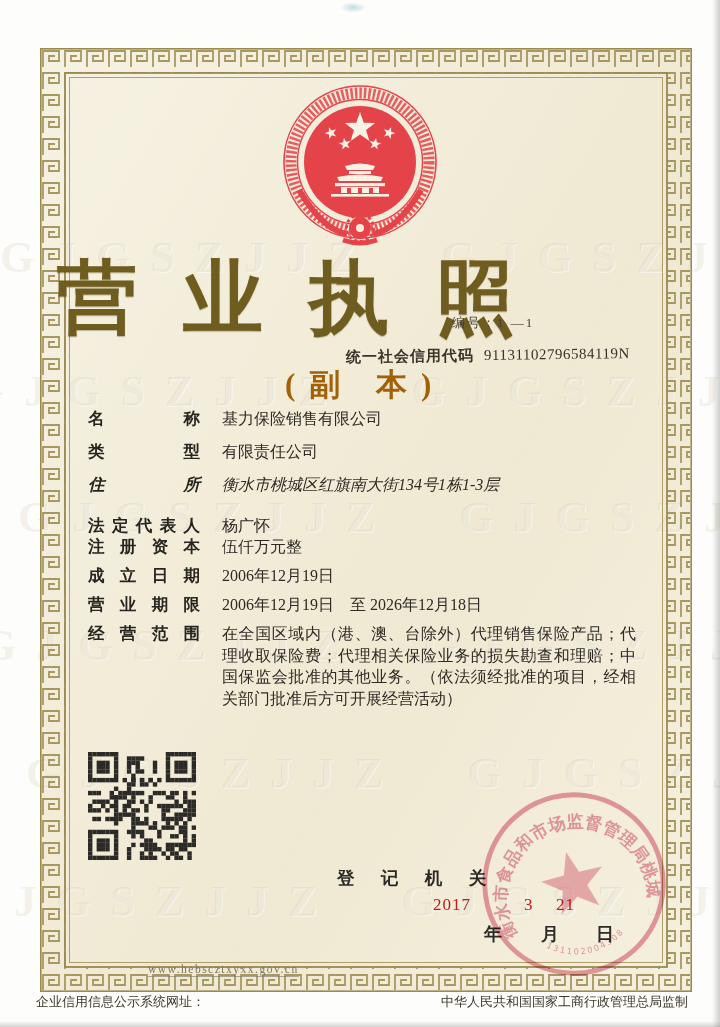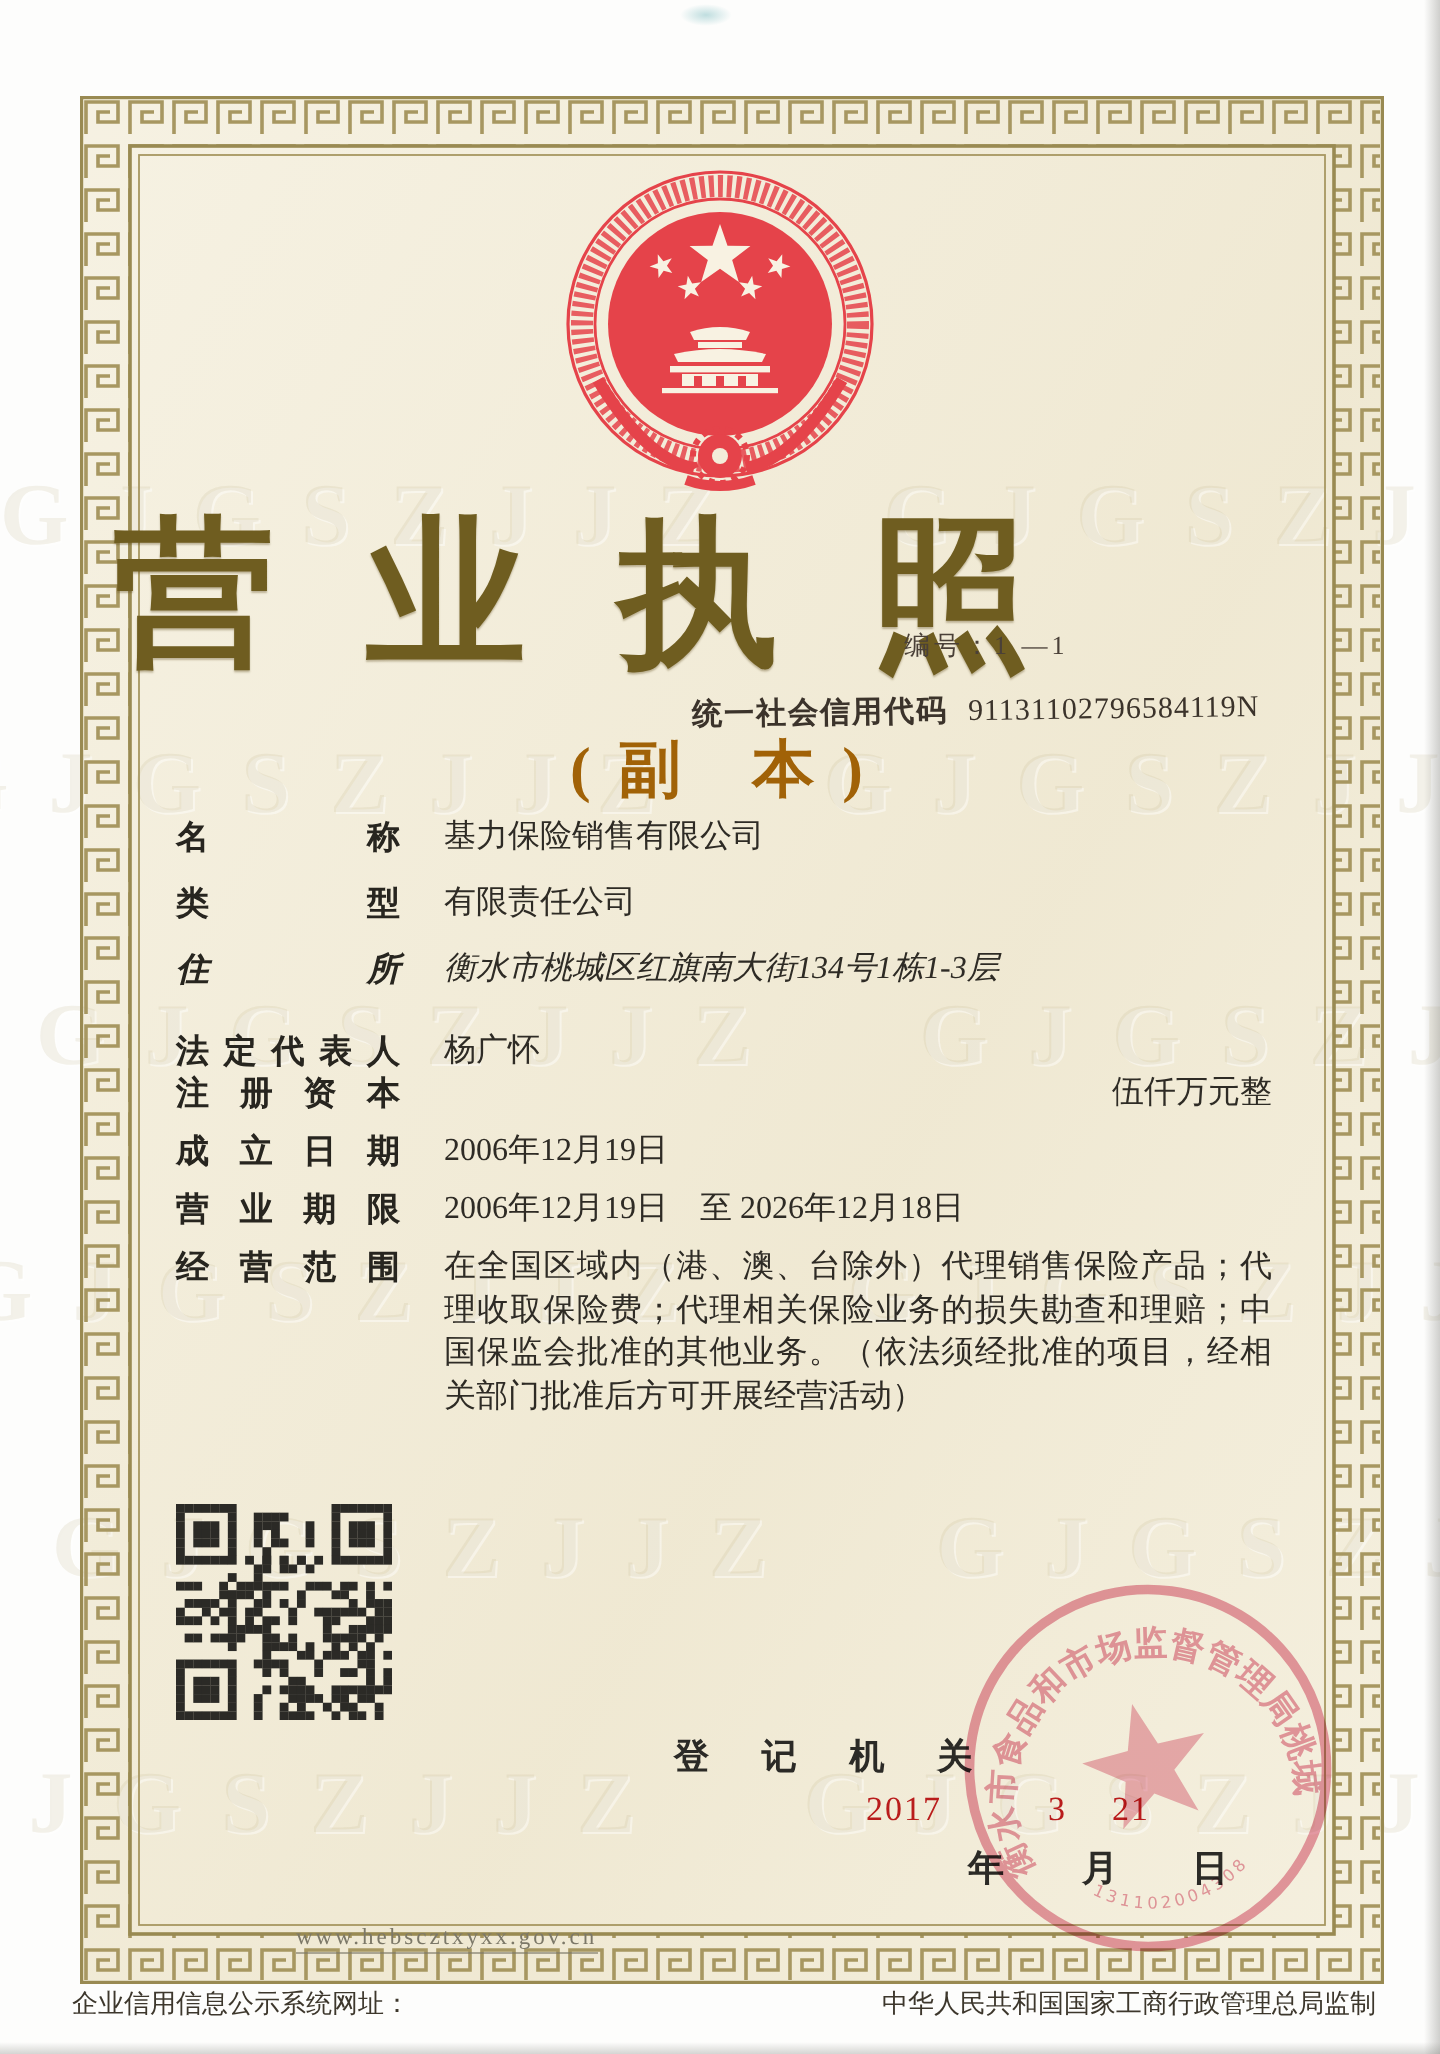--- a/index.html
+++ b/index.html
@@ -118,21 +118,21 @@
     <span class="fvalue">有限责任公司</span>
   </div>
   <div class="frow" style="top:474px;font-style:italic;">
     <span class="flabel">住所</span>
     <span class="fvalue">衡水市桃城区红旗南大街134号1栋1-3层</span>
   </div>
   <div class="frow" style="top:515px;">
     <span class="flabel">法定代表人</span>
     <span class="fvalue">杨广怀</span>
   </div>
-  <div class="frow" style="top:536px;justify-content:space-between;">
+  <div class="frow" style="top:536px;">
     <span class="flabel">注册资本</span>
     <span class="fvalue">伍仟万元整</span>
   </div>
   <div class="frow" style="top:565px;">
     <span class="flabel">成立日期</span>
     <span class="fvalue">2006年12月19日</span>
   </div>
   <div class="frow" style="top:594px;">
     <span class="flabel">营业期限</span>
     <span class="fvalue">2006年12月19日　至 2026年12月18日</span>

